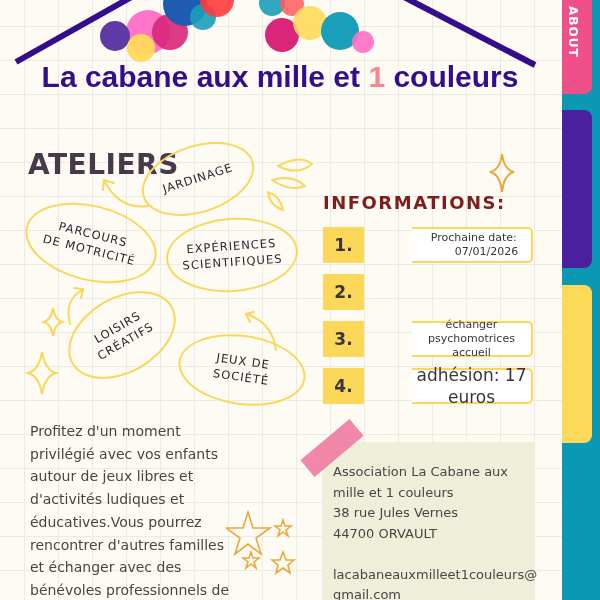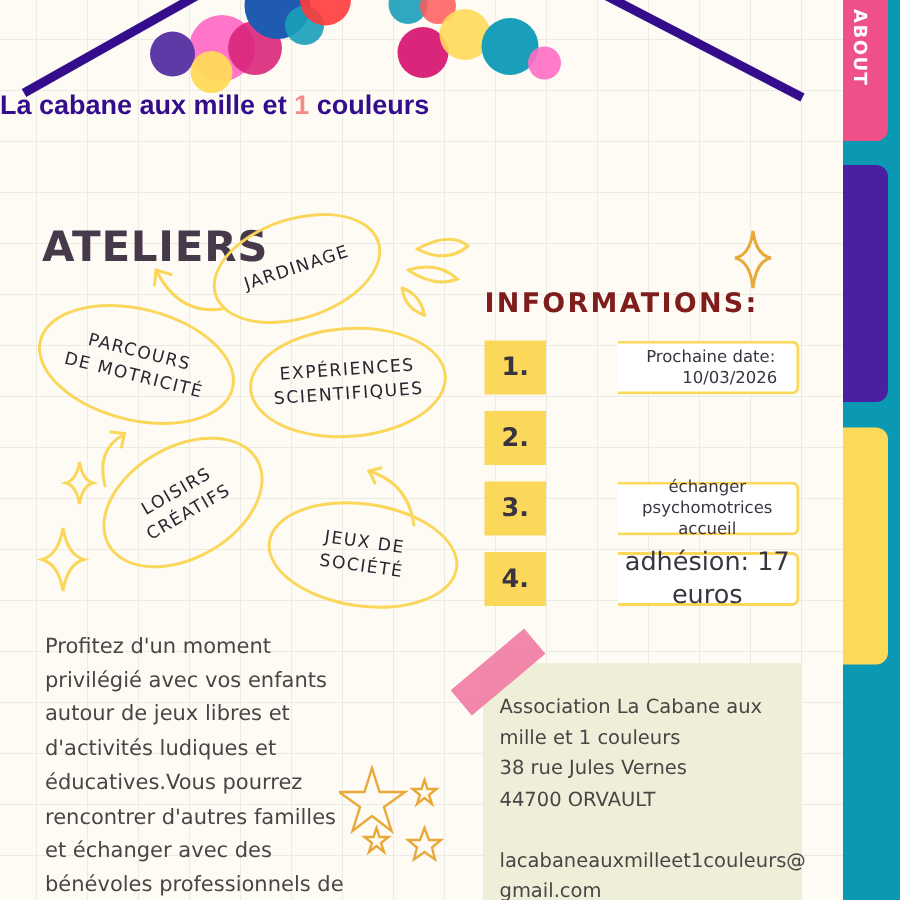--- a/index.html
+++ b/index.html
@@ -19,22 +19,22 @@
   .tab { position:absolute; left:562px; width:30px; border-radius:0 0 8px 0; }
   .tab-about { top:0; height:94px; background:#f0508a; border-radius:0 0 8px 0; }
   .tab-purple { top:110px; height:158px; background:#4a1fa0; border-radius:0 8px 8px 0; }
   .tab-yellow { top:285px; height:158px; background:#fdd95a; border-radius:0 8px 8px 0; }
   .tab-label {
     position:absolute; left:4px; top:6px; color:#fff; font-weight:bold; font-size:12px;
     letter-spacing:1px; writing-mode:vertical-rl; font-family:"DejaVu Sans", sans-serif;
   }
   
   .title {
-    position:absolute; left:0; top:60px; width:560px; text-align:left;
-    font-family:"Liberation Sans", sans-serif; font-weight:bold; font-size:18px; color:#330d8c;
+    position:absolute; left:0; top:60px; width:560px; text-align:center;
+    font-family:"Liberation Sans", sans-serif; font-weight:bold; font-size:30px; color:#330d8c;
   }
   .title .one { color:#f68a8a; }
   
   .ateliers-title { position:absolute; left:28px; top:148px; font-size:28px; font-weight:bold; color:#45394a; letter-spacing:0.5px; }
   .bubble {
     position:absolute; border:2px solid #fad75b; border-radius:50%;
     display:flex; align-items:center; justify-content:center; text-align:center;
     font-size:11.5px; color:#2a2530; letter-spacing:1px; line-height:1.35;
   }
   .bubble span { display:block; }
@@ -137,21 +137,21 @@
     </div>
 </div>
 
 <div class="info-title">INFORMATIONS:</div>
 
 <div class="info-row" style="top:227px">
   <div class="info-num">1.</div>
   <div class="info-text">
       <div>
     <div style="text-align:left;padding-left:6px">Prochaine date:</div>
-    <div style="padding-left:30px">10/03/2026</div>
+    <div style="padding-left:30px">07/01/2026</div>
   </div>
     </div>
 </div>
 <div class="info-row" style="top:274px">
   <div class="info-num">2.</div>
 </div>
 <div class="info-row" style="top:321px">
   <div class="info-num">3.</div>
   <div class="info-text">
       <div>

